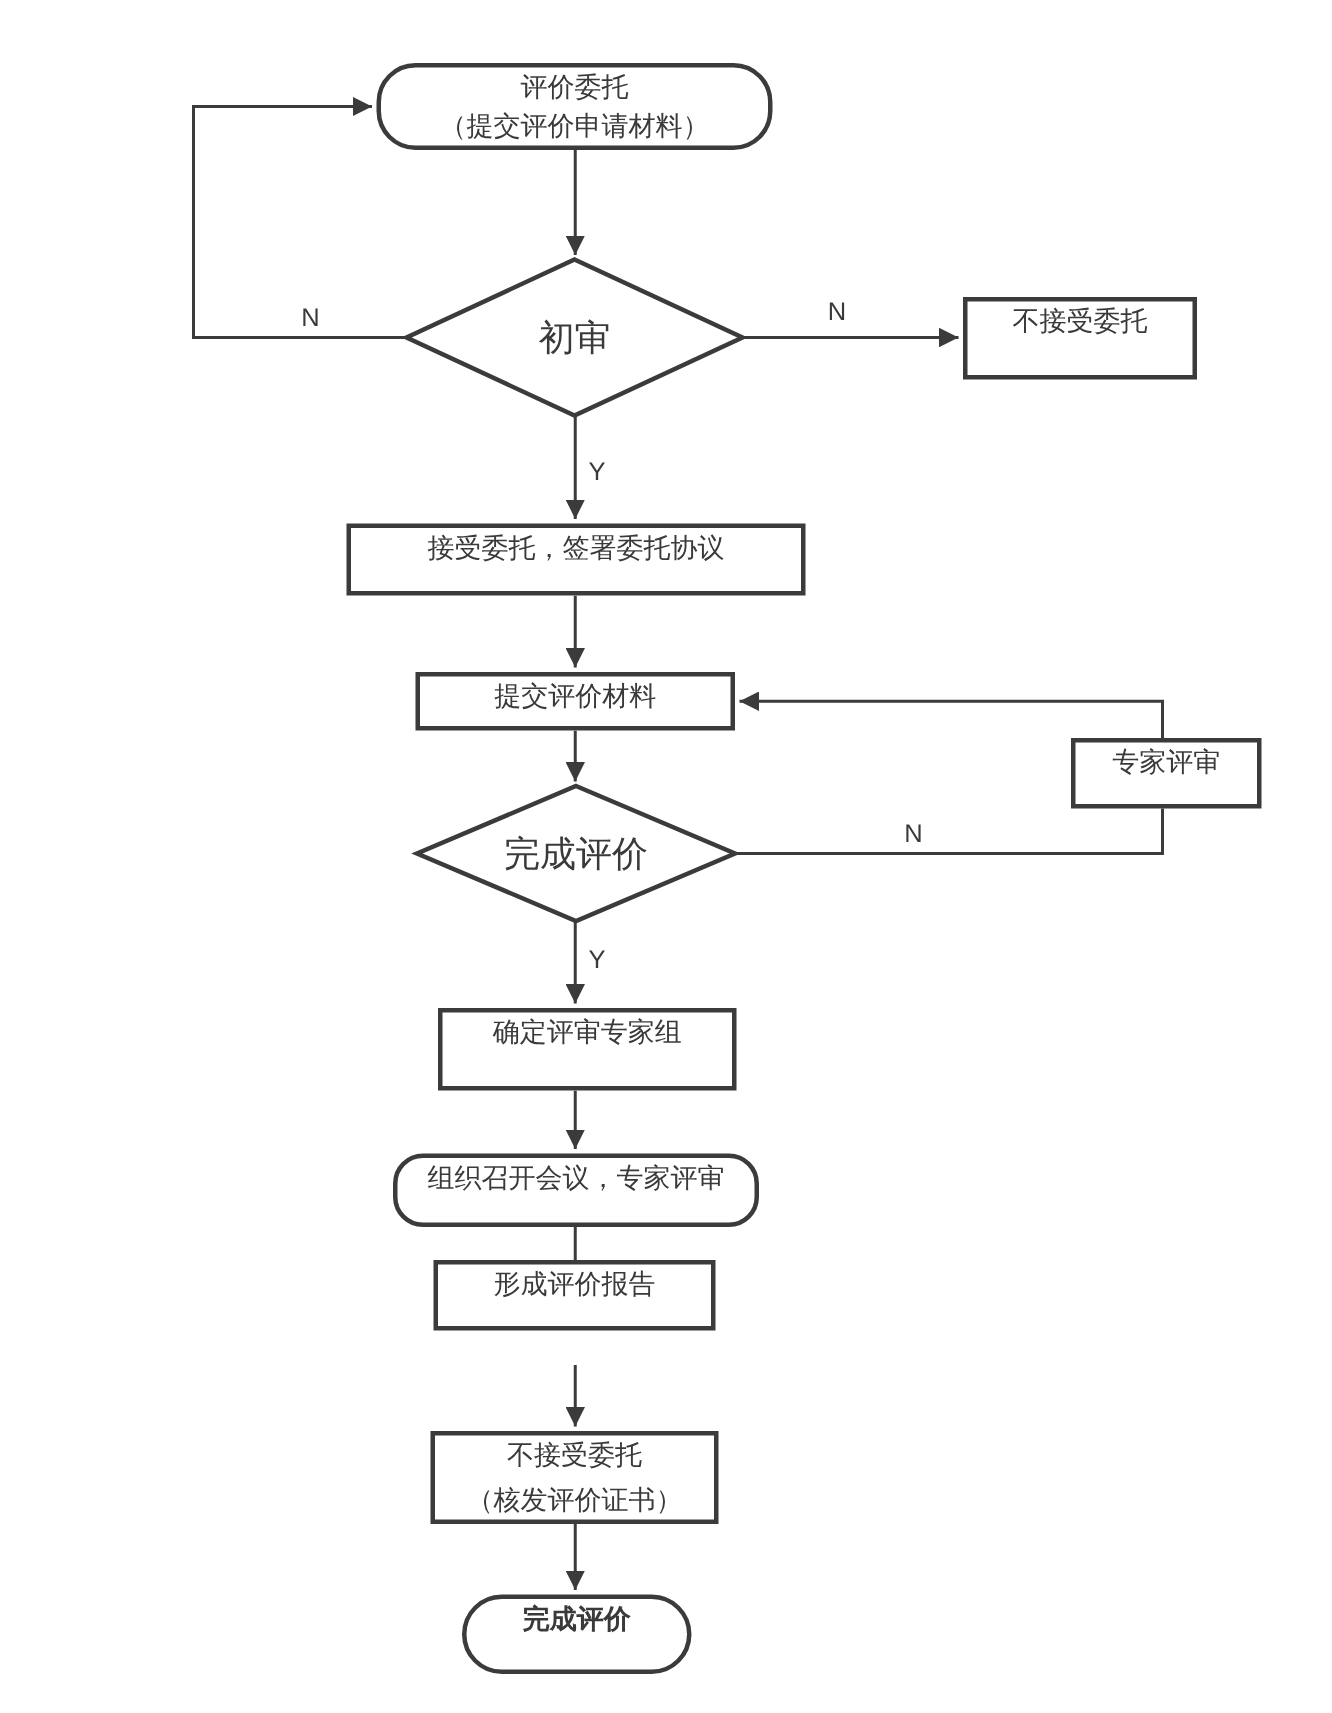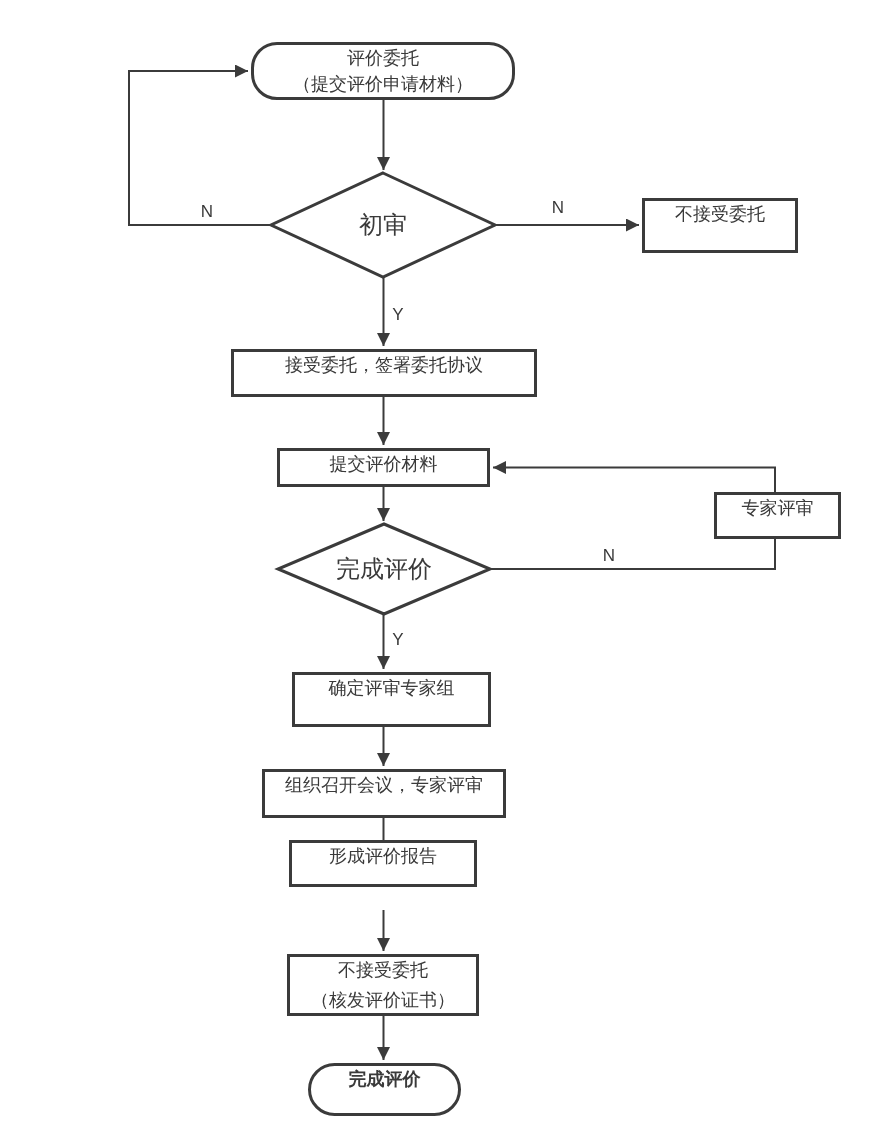--- a/index.html
+++ b/index.html
@@ -103,21 +103,21 @@
   <div class="node" style="left:714px;top:492px;width:127px;height:47px;">
     <span>专家评审</span>
   </div>
 
   <span class="dlabel" style="left:384px;top:569px;">完成评价</span>
 
   <div class="node" style="left:292px;top:672px;width:199px;height:55px;">
     <span>确定评审专家组</span>
   </div>
 
-  <div class="node" style="left:262px;top:769px;width:244px;height:49px;">
+  <div class="node" style="left:262px;top:769px;width:244px;height:49px;border-radius:20px;">
     <span>组织召开会议，专家评审</span>
   </div>
 
   <div class="node" style="left:289px;top:840px;width:188px;height:47px;">
     <span>形成评价报告</span>
   </div>
 
   <div class="node" style="left:287px;top:954px;width:192px;height:62px;">
     <span>不接受委托</span>
     <span>（核发评价证书）</span>

